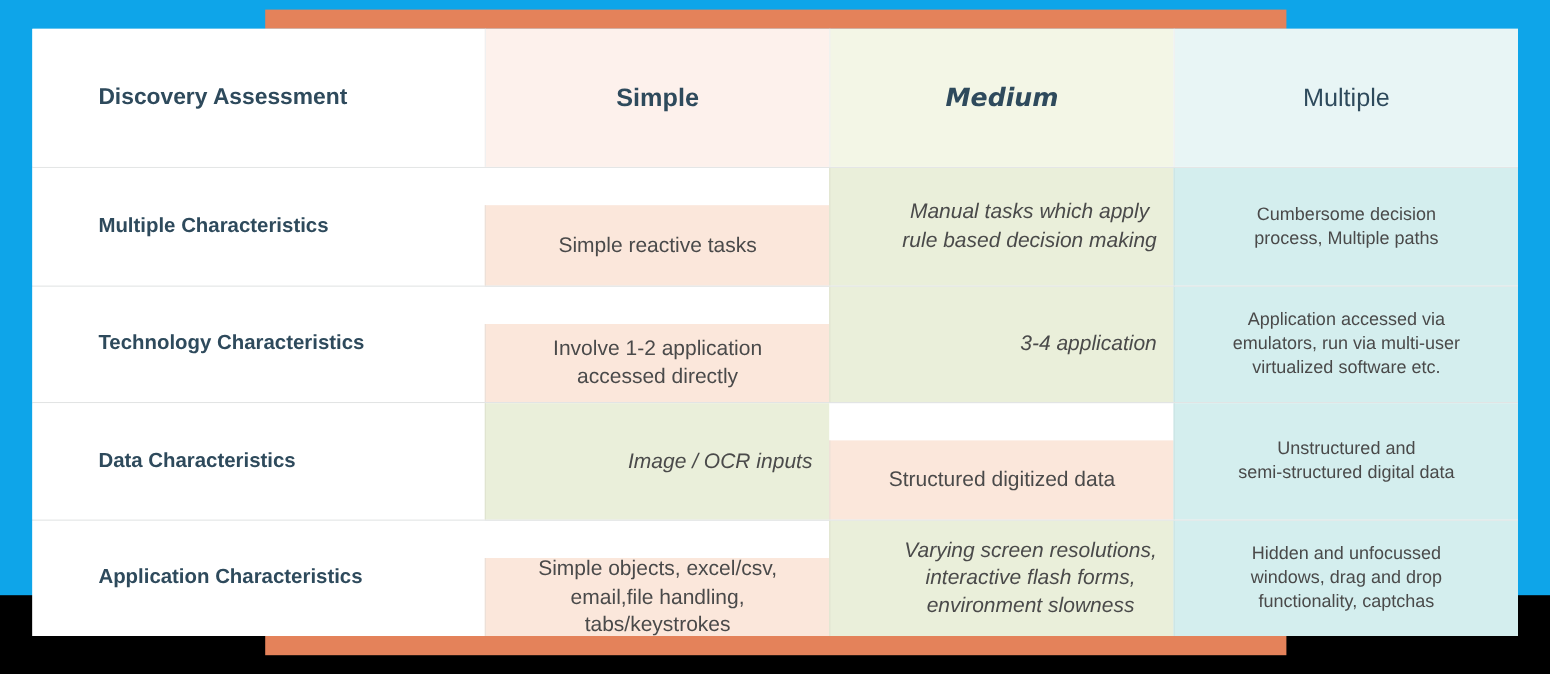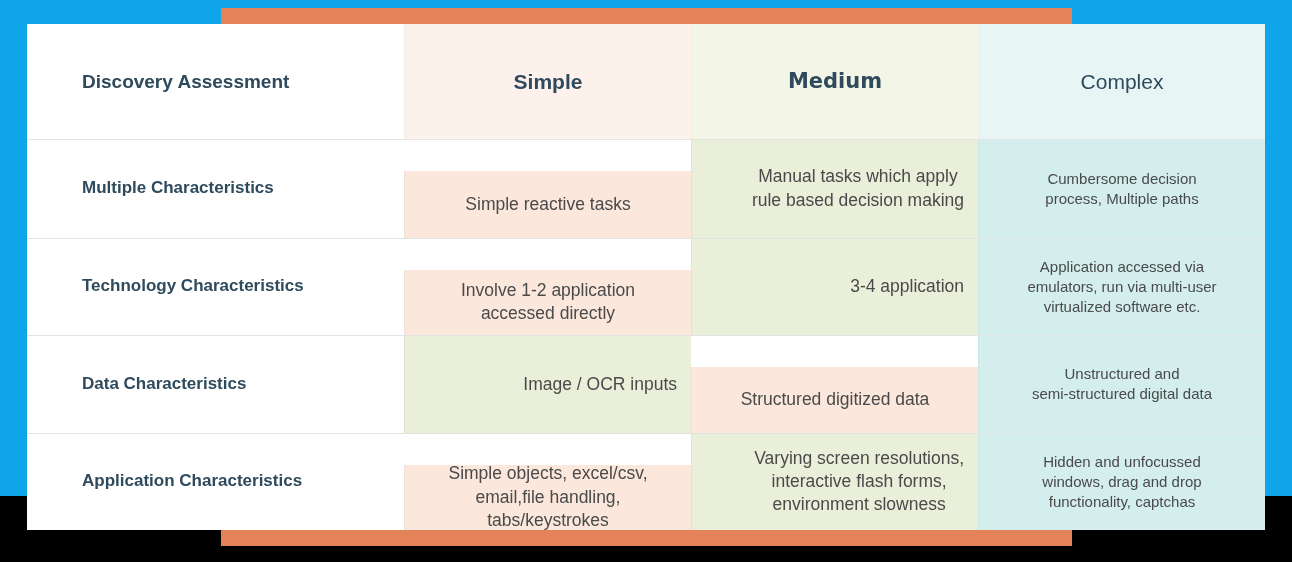--- a/index.html
+++ b/index.html
@@ -62,21 +62,21 @@
     align-items: center;
     justify-content: center;
     text-align: center;
     padding: 6px 14px;
     line-height: 1.33;
   }
 
   
   .col-label  { width: 377px; }
   .col-simple { width: 287px; }
-  .col-medium { width: 287px; }
+  .col-medium { width: 287px; font-style: italic; }
   .col-complex{ width: 287px; }
 
   
   .cell.label-head {
     background: #ffffff;
     color: #2e4a5c;
     font-size: 19px;
     font-weight: bold;
     justify-content: flex-start;
     padding-left: 55px;
@@ -150,21 +150,21 @@
       <div class="cell col-label label-head">
         <span class="cell-text">Discovery Assessment</span>
       </div>
       <div class="cell col-simple head-simple">
         <span class="cell-text">Simple</span>
       </div>
       <div class="cell col-medium head-medium">
         <span class="cell-text">Medium</span>
       </div>
       <div class="cell col-complex head-complex">
-        <span class="cell-text">Complex</span>
+        <span class="cell-text">Multiple</span>
       </div>
     </div>
 
     <div class="t-row body-row">
       <div class="cell col-label row-label">
         <span class="cell-text">Multiple Characteristics</span>
       </div>
       <div class="cell col-simple body-simple">
         <span class="cell-text">Simple reactive tasks</span>
       </div>

